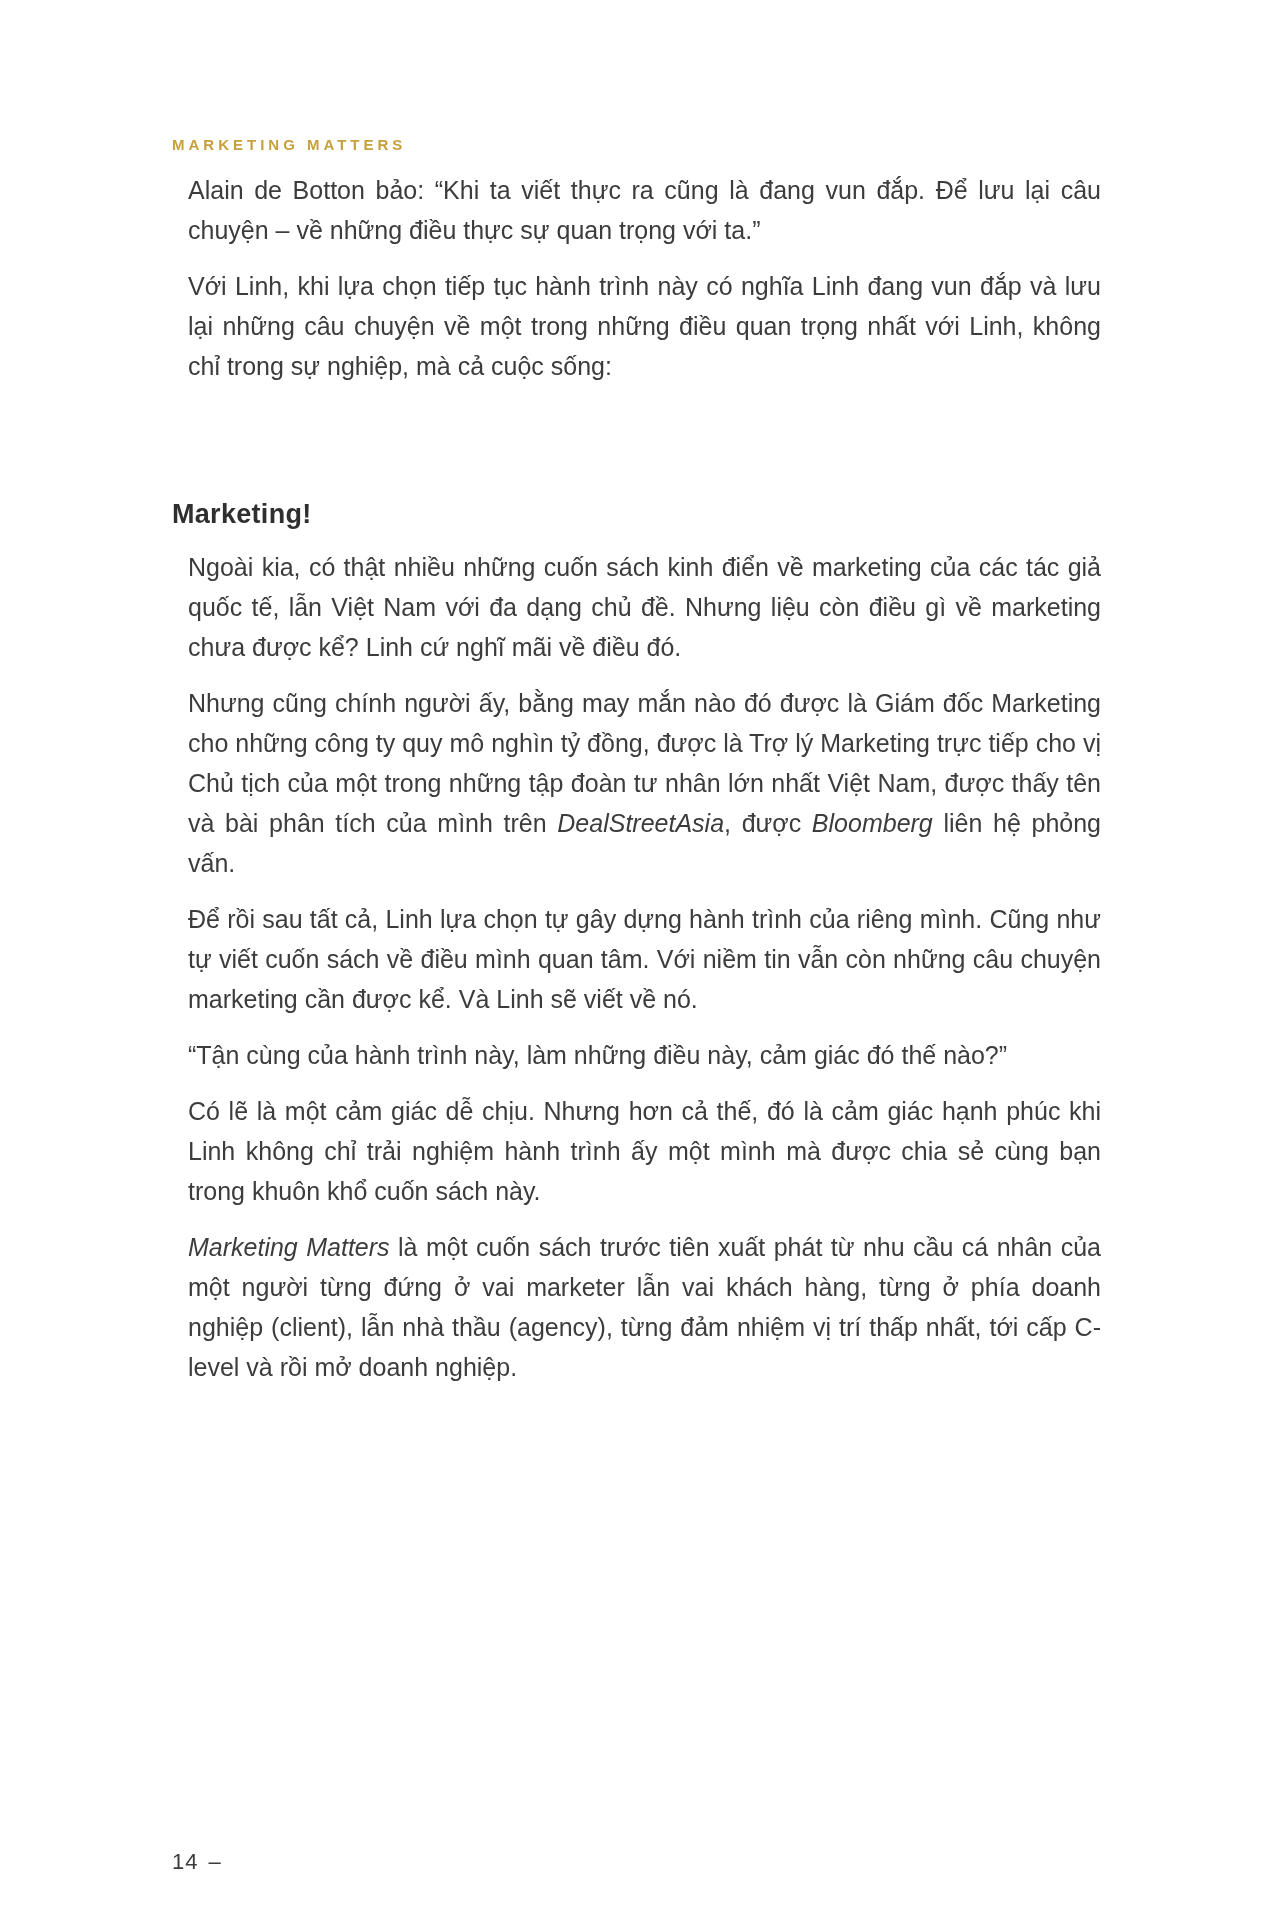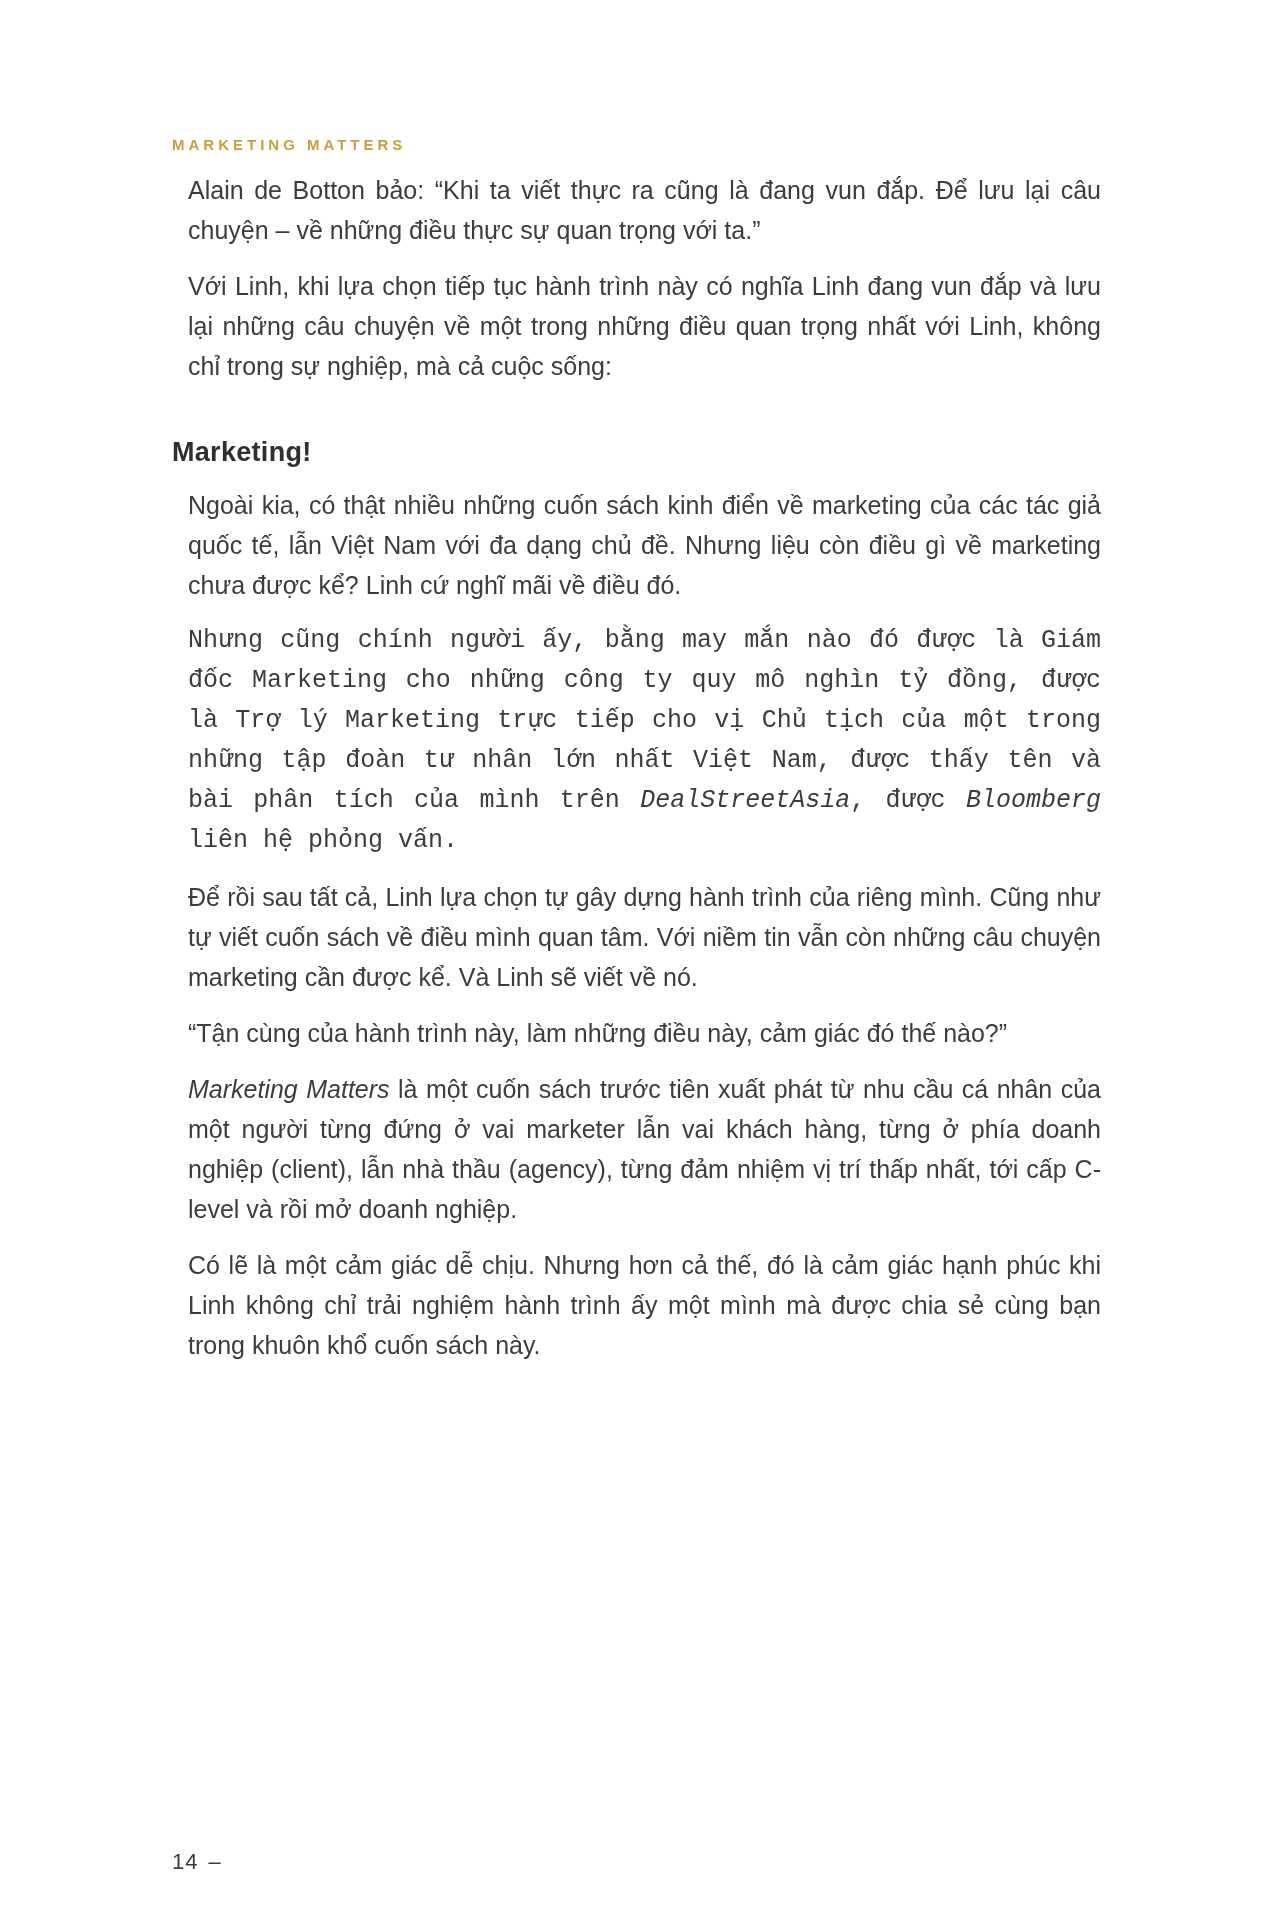--- a/index.html
+++ b/index.html
@@ -32,30 +32,30 @@
     font-size: 25px;
     line-height: 40px;
     font-weight: 400;
     text-align: justify;
     color: #3c3c3c;
   }
   p.body .it { font-style: italic; }
   .m-p1 { margin-top: 51px; }
   .m-p2 { margin-top: 23px; }
   .section-heading {
-    margin: 49px 0 0 0;
+    margin: 111px 0 0 0;
     font-size: 27px;
     line-height: 34px;
     font-weight: 700;
     color: #2f2f2f;
     letter-spacing: 0.3px;
   }
   .m-s1 { margin-top: 23px; }
   .m-s2 { margin-top: 24px; }
-  .m-s3 { margin-top: 24px; font-family: Liberation Mono, monospace; }
+  .m-s3 { margin-top: 24px; }
   .m-s4 { margin-top: 28px; }
   .m-s5 { margin-top: 27px; }
   .m-s6 { margin-top: 23px; }
   .m-s7 { margin-top: 25px; }
   .page-number {
     position: absolute;
     left: 172px;
     top: 1848px;
     font-size: 22px;
     line-height: 28px;
@@ -80,22 +80,22 @@
 
     <p class="body m-s1"><span>Ngoài kia, có thật nhiều những cuốn sách kinh điển về marketing của các tác giả quốc tế, lẫn Việt Nam với đa dạng chủ đề. Nhưng liệu còn điều gì về marketing chưa được kể? Linh cứ nghĩ mãi về điều đó.</span></p>
 
 
     <p class="body m-s3"><span>Nhưng cũng chính người ấy, bằng may mắn nào đó được là Giám đốc Marketing cho những công ty quy mô nghìn tỷ đồng, được là Trợ lý Marketing trực tiếp cho vị Chủ tịch của một trong những tập đoàn tư nhân lớn nhất Việt Nam, được thấy tên và bài phân tích của mình trên </span><span class="it">DealStreetAsia</span><span>, được </span><span class="it">Bloomberg</span><span> liên hệ phỏng vấn.</span></p>
 
     <p class="body m-s4"><span>Để rồi sau tất cả, Linh lựa chọn tự gây dựng hành trình của riêng mình. Cũng như tự viết cuốn sách về điều mình quan tâm. Với niềm tin vẫn còn những câu chuyện marketing cần được kể. Và Linh sẽ viết về nó.</span></p>
 
     <p class="body m-s5"><span>“Tận cùng của hành trình này, làm những điều này, cảm giác đó thế nào?”</span></p>
 
+    <p class="body m-s6"><span>Có lẽ là một cảm giác dễ chịu. Nhưng hơn cả thế, đó là cảm giác hạnh phúc khi Linh không chỉ trải nghiệm hành trình ấy một mình mà được chia sẻ cùng bạn trong khuôn khổ cuốn sách này.</span></p>
+
     <p class="body m-s7"><span class="it">Marketing Matters</span><span> là một cuốn sách trước tiên xuất phát từ nhu cầu cá nhân của một người từng đứng ở vai marketer lẫn vai khách hàng, từng ở phía doanh nghiệp (client), lẫn nhà thầu (agency), từng đảm nhiệm vị trí thấp nhất, tới cấp C-level và rồi mở doanh nghiệp.</span></p>
-
-    <p class="body m-s6"><span>Có lẽ là một cảm giác dễ chịu. Nhưng hơn cả thế, đó là cảm giác hạnh phúc khi Linh không chỉ trải nghiệm hành trình ấy một mình mà được chia sẻ cùng bạn trong khuôn khổ cuốn sách này.</span></p>
 
   </div>
 
   <div class="page-number">
     <span>14</span><span class="dash">–</span>
   </div>
 </div>
 
 </body></html>

